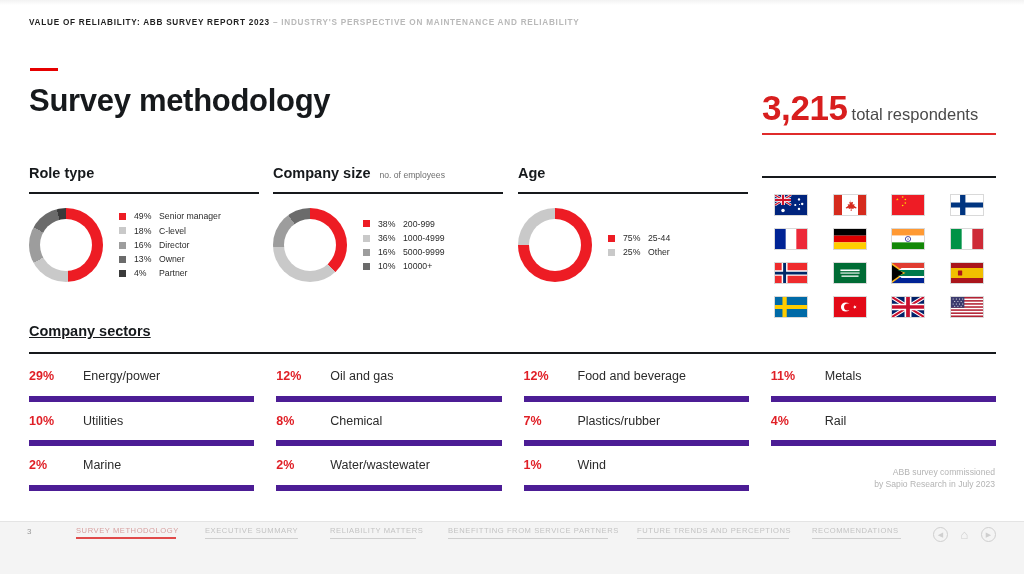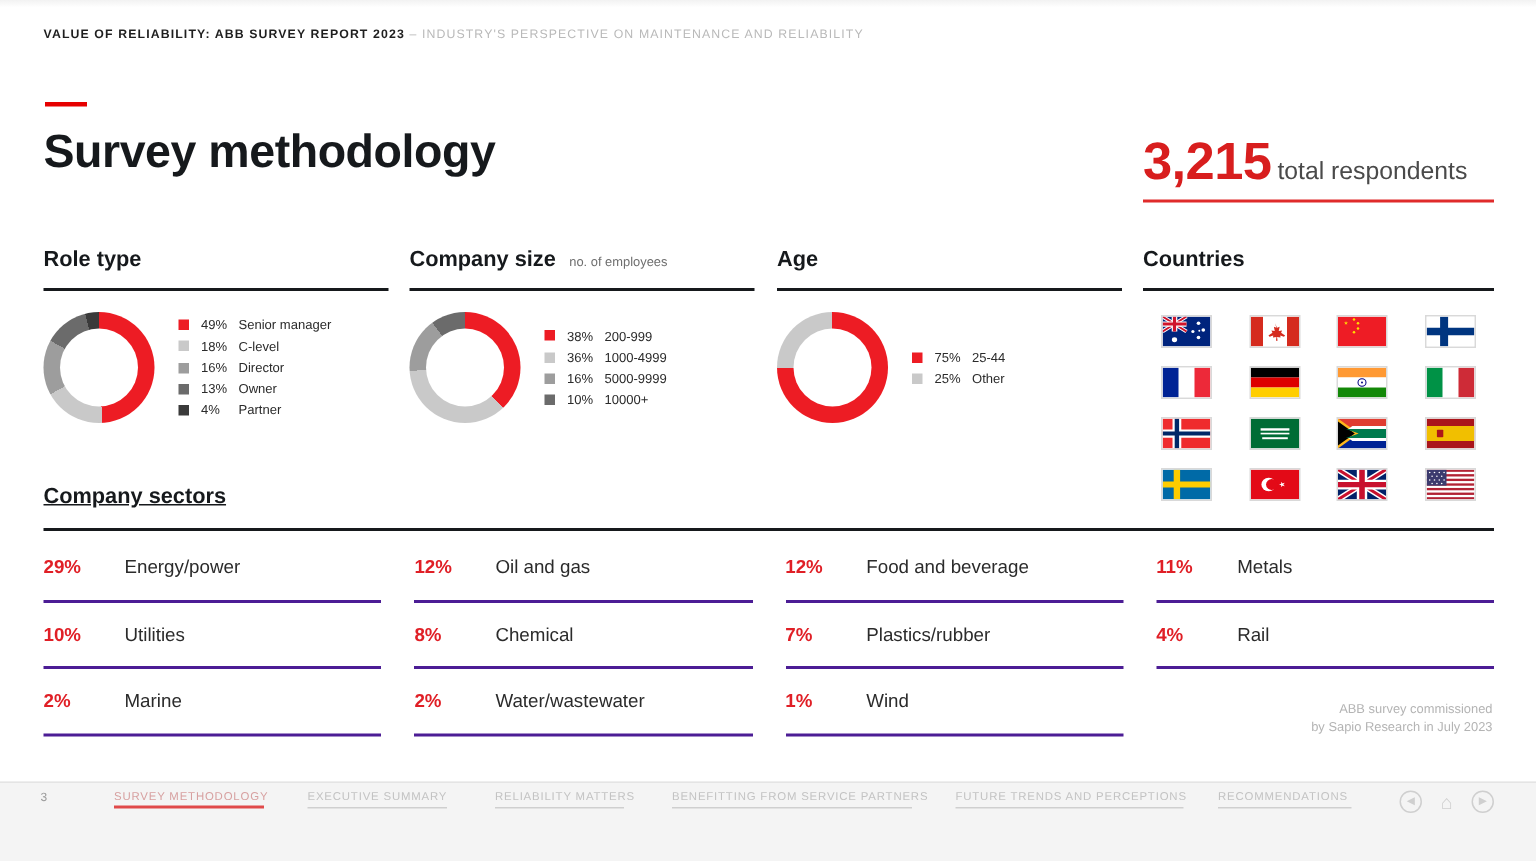--- a/index.html
+++ b/index.html
@@ -16,21 +16,21 @@
     position: absolute; left: 0; top: 0; width: 1024px; height: 5px;
     background: linear-gradient(to bottom, #f2f2f2, #ffffff);
   }
 
   
   .eyebrow {
     position: absolute; left: 29px; top: 18px;
     font-size: 8.2px; letter-spacing: 0.75px; white-space: nowrap;
   }
   .eyebrow .bold { font-weight: bold; color: #1f1f1f; }
-  .eyebrow .light { font-weight: normal; color: #b9b9b9; }
+  .eyebrow .light { font-weight: bold; color: #b9b9b9; }
 
   
   .title-rule {
     position: absolute; left: 30px; top: 68px;
     width: 28px; height: 3px; background: #e60000;
   }
   .page-title {
     position: absolute; left: 29px; top: 83px;
     font-size: 31px; font-weight: bold; color: #16191c; letter-spacing: -0.3px;
   }
@@ -99,21 +99,21 @@
     position: absolute; left: 29px; top: 352px; width: 967px; height: 2.2px;
     background: #16191c;
   }
   .sectors-grid {
     position: absolute; left: 29px; top: 357px; width: 967px;
     display: grid; grid-template-columns: repeat(4, 1fr); column-gap: 22px;
   }
   .sec-col { display: flex; flex-direction: column; }
   .sec-cell {
     height: 44.5px; display: flex; align-items: center;
-    border-bottom: 2px solid #4c1d95;
+    border-bottom: 6px solid #4c1d95;
   }
   .sec-cell.empty { border-bottom: 1px solid #cdcdcd; }
   .sec-pct {
     font-size: 12.5px; font-weight: bold; color: #e01f26;
     width: 54px; flex: none;
   }
   .sec-lbl { font-size: 12.5px; color: #2b2b2b; }
 
   
   .credit {
@@ -260,23 +260,20 @@
               <span class="sw" style="background:#c9c9c9"></span>
               <span class="legend-pct">25%</span>
               <span class="legend-lbl">Other</span>
             </div>
           </div>
         </div>
       </div>
     </div>
 
   <div class="sec" style="left:762px; top:165px; width:234px;">
-    <div class="sec-head">
-      <span class="sec-title">Countries</span>
-    </div>
     <div class="sec-rule"></div>
     <div class="flag-grid" id="flag-grid">
         <div class="flag"><svg viewBox="0 0 60 40" width="100%" height="100%" preserveAspectRatio="none">
             <rect width="60" height="40" fill="#00247d"></rect>
        <path d="M0,0 L30,20 M30,0 L0,20 M0,0 h30 v20 h-30z" fill="none"></path>
        <g>
               <path d="M0,0 L30,20 M30,0 L0,20" stroke="#fff" stroke-width="5"></path>
        <path d="M0,0 L30,20 M30,0 L0,20" stroke="#cf142b" stroke-width="2.5"></path>
        <path d="M15,0 v20 M0,10 h30" stroke="#fff" stroke-width="7"></path>
        <path d="M15,0 v20 M0,10 h30" stroke="#cf142b" stroke-width="4"></path>

